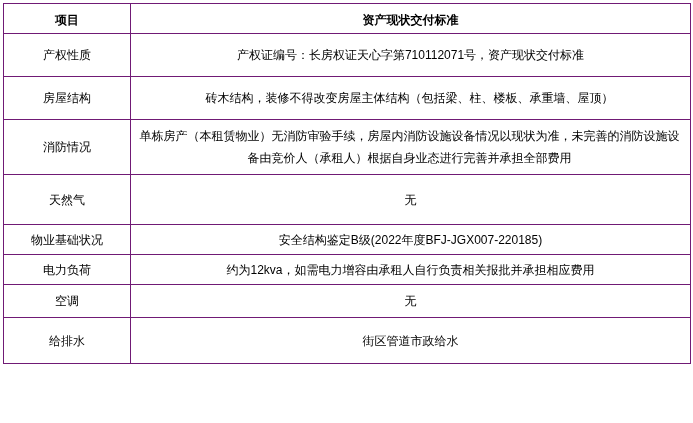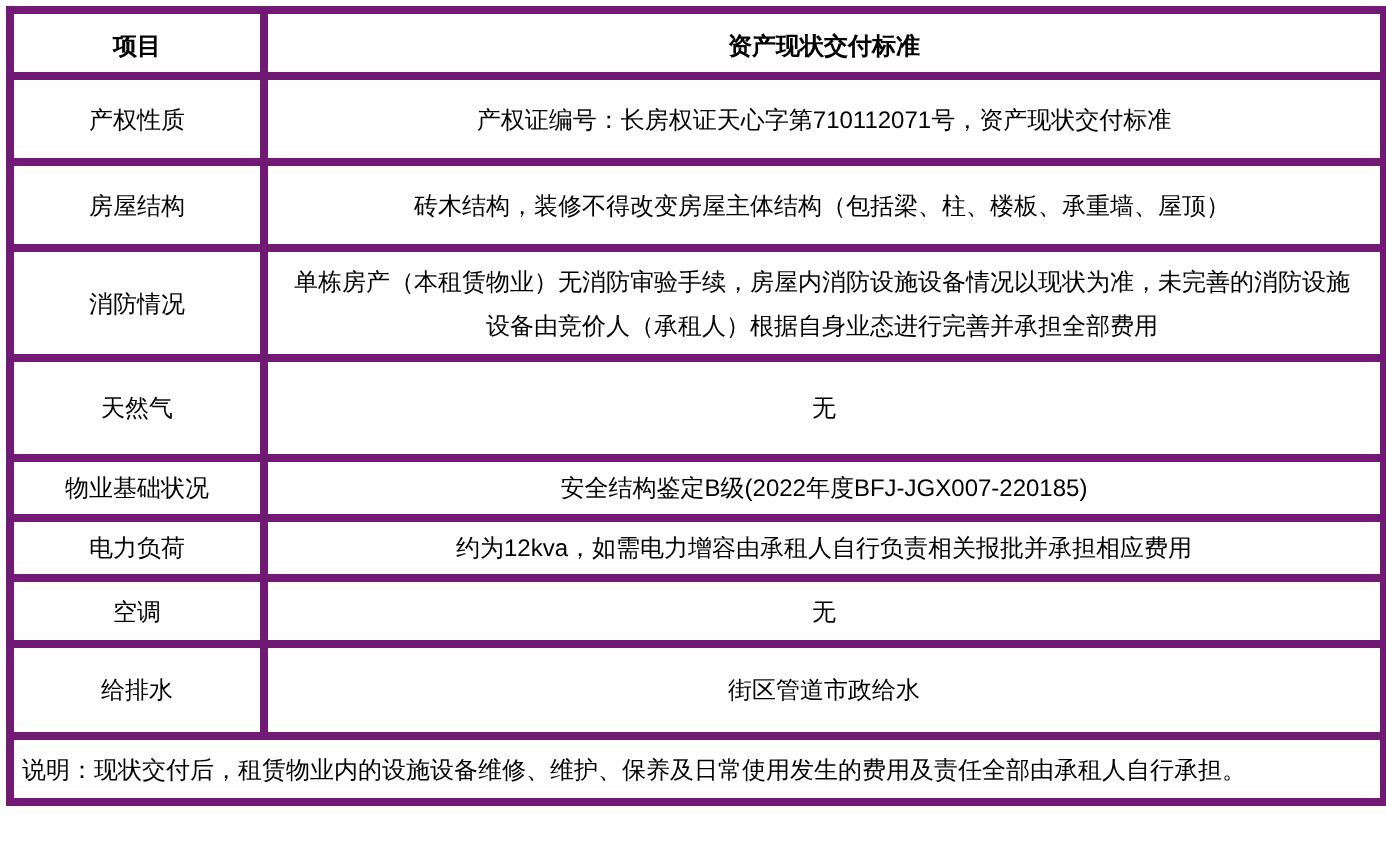--- a/index.html
+++ b/index.html
@@ -19,21 +19,21 @@
   }
   table.asset-table {
     border-collapse: collapse;
     width: 687px;
     table-layout: fixed;
   }
   table.asset-table col.c1 { width: 127px; }
   table.asset-table col.c2 { width: 560px; }
   table.asset-table th,
   table.asset-table td {
-    border: 4px solid #701a75;
+    border: 1px solid #701a75;
     font-size: 12px;
     line-height: 22px;
     vertical-align: middle;
     padding: 2px 4px;
     box-sizing: border-box;
     overflow: hidden;
   }
   table.asset-table th {
     font-weight: bold;
     text-align: center;
@@ -99,18 +99,15 @@
         <td class="value center">约为12kva，如需电力增容由承租人自行负责相关报批并承担相应费用</td>
       </tr>
       <tr style="height:33px;">
         <td class="label">空调</td>
         <td class="value center">无</td>
       </tr>
       <tr style="height:46px;">
         <td class="label">给排水</td>
         <td class="value center">街区管道市政给水</td>
       </tr>
-      <tr style="height:33px;">
-        <td class="note" colspan="2">说明：现状交付后，租赁物业内的设施设备维修、维护、保养及日常使用发生的费用及责任全部由承租人自行承担。</td>
-      </tr>
     </tbody>
   </table>
 </div>
 
 </body></html>

